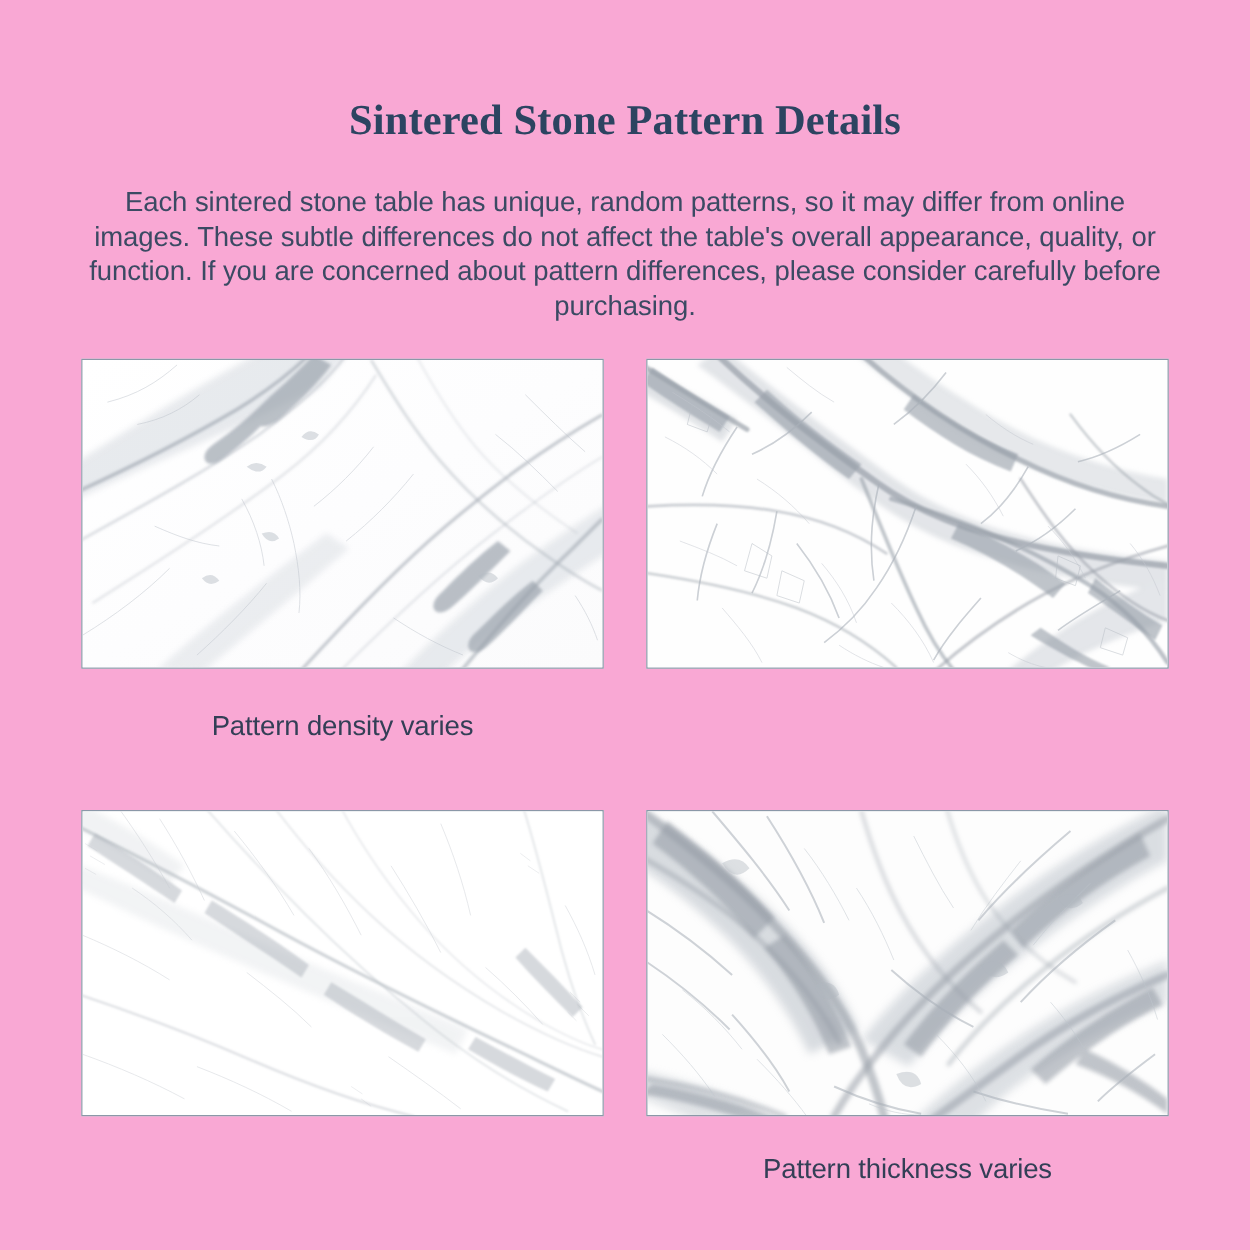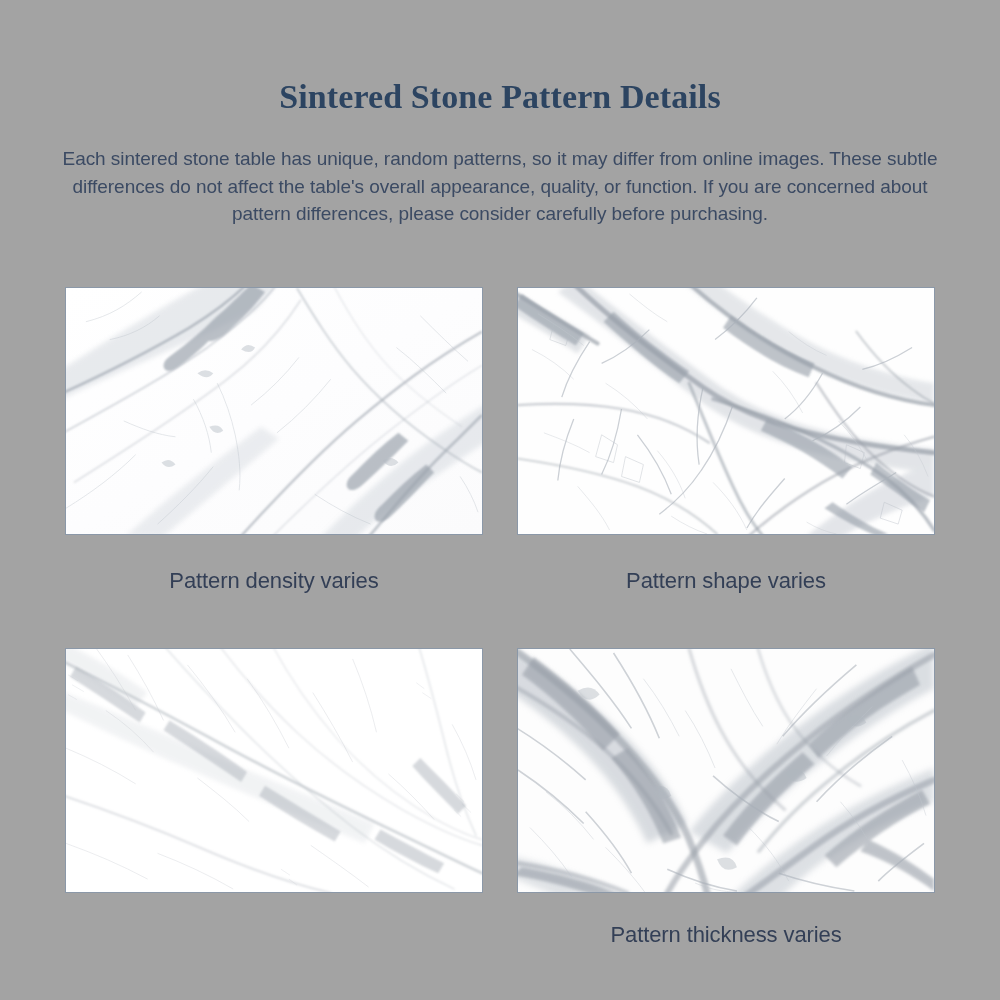--- a/index.html
+++ b/index.html
@@ -14,21 +14,21 @@
     font-family: "Liberation Sans", sans-serif;
     overflow: hidden;
     position: relative;
   }
 
   #page {
     position: absolute;
     left: 0; top: 0;
     width: 1000px;
     height: 1000px;
-    background: #a3a3a3;
+    background: #f9a8d4;
   }
 
   
   #page-title {
     position: absolute;
     left: 0;
     top: 52px;
     width: 1000px;
     text-align: center;
     font-family: "Liberation Serif", "DejaVu Serif", serif;
@@ -42,21 +42,21 @@
 
   
   #intro-paragraph {
     position: absolute;
     left: 60px;
     top: 126px;
     width: 880px;
     text-align: center;
     font-family: "Liberation Sans", sans-serif;
     font-weight: 400;
-    font-size: 19px;
+    font-size: 22px;
     line-height: 27.5px;
     color: #3b4a63;
     letter-spacing: -0.05px;
   }
 
   
   .tile-wrap { position: absolute; }
 
   .tile-frame {
     position: absolute;
@@ -263,21 +263,20 @@
 
         <g fill="none" stroke="#b6bcc4" stroke-width="0.8" opacity="0.5">
           <path d="M84,148 L100,158 L96,176 L78,170 Z"></path>
           <path d="M108,170 L126,178 L122,196 L104,190 Z"></path>
           <path d="M330,158 L348,166 L344,182 L328,176 Z"></path>
           <path d="M36,36 L52,44 L48,58 L32,52 Z"></path>
           <path d="M368,216 L386,224 L382,238 L364,232 Z"></path>
         </g>
       </svg>
     </div>
-    <div class="tile-caption">Pattern shape varies</div>
   </div>
 
   <div class="tile-wrap" id="tile-2">
     <div class="tile-frame">
       <svg class="marble" viewBox="0 0 418 245" preserveAspectRatio="none">
         <defs>
           <filter id="blur2a">
               <feGaussianBlur stdDeviation="1.0"></feGaussianBlur>
             </filter>
           <filter id="blur2b">

